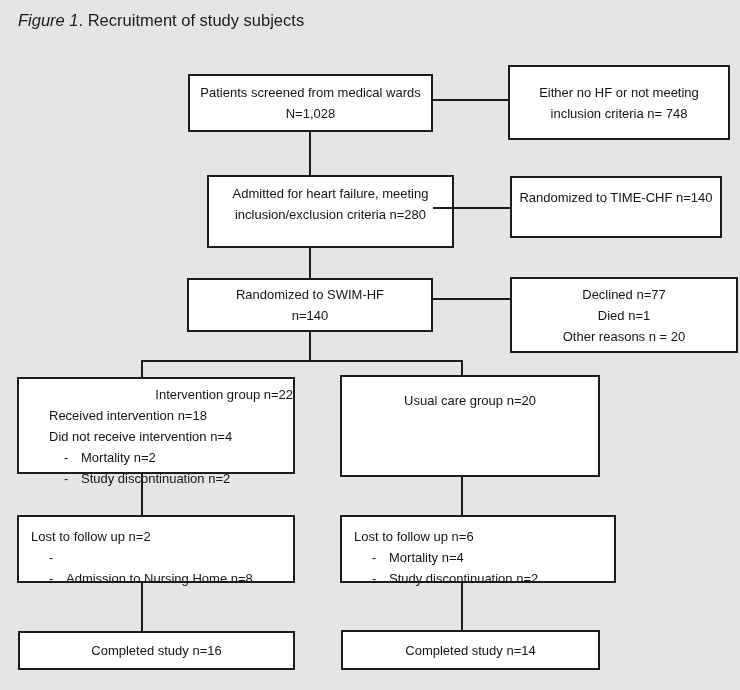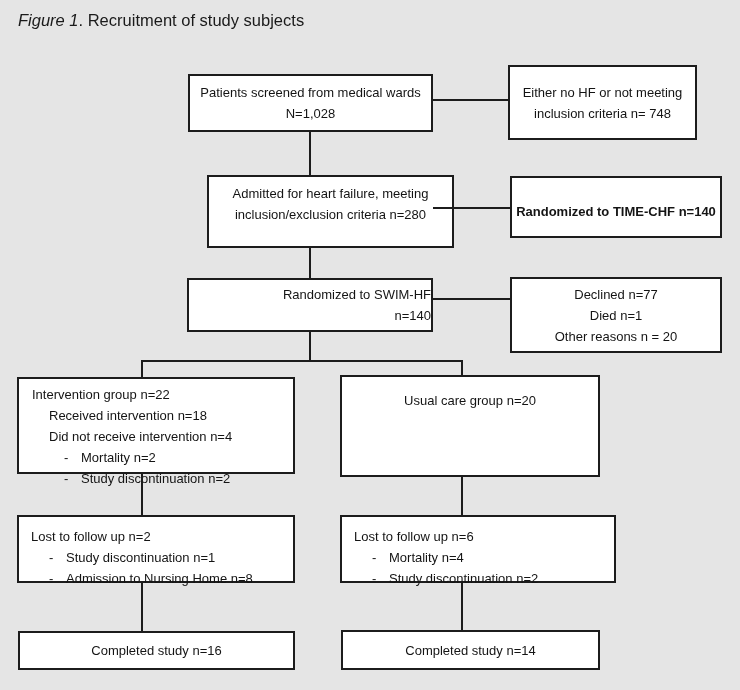--- a/index.html
+++ b/index.html
@@ -38,66 +38,66 @@
     display: flex;
     flex-direction: column;
     justify-content: center;
   }
   .hline, .vline {
     position: absolute;
     background: #1c1c1c;
   }
   
   .box-intervention { padding-top: 5px; }
-  .box-intervention .l1 { padding-left: 13px; }
+  .box-intervention .l1 { padding-left: 13px; text-align: right; }
   .box-intervention .l2 { padding-left: 30px; }
   .box-intervention .bullet { padding-left: 45px; }
   .box-lost { padding-top: 9px; }
   .box-lost .l1 { padding-left: 12px; }
   .box-lost .bullet { padding-left: 30px; }
   .bullet { display: flex; }
   .dash {
     display: inline-block;
     width: 17px;
     flex: none;
   }
   .pt6 { padding-top: 6px; }
-  .pt8 { padding-top: 23px; font-weight: bold; }
+  .pt8 { padding-top: 9px; }
 </style>
 </head>
 <body>
 
 <div class="canvas">
 
   <div class="fig-title">
     <span class="italic">Figure 1</span><span>. Recruitment of study subjects</span>
   </div>
 
   <div class="box center-text vcenter" style="left:188px; top:74px; width:245px; height:58px;">
     <div>Patients screened from medical wards</div>
     <div>N=1,028</div>
   </div>
-  <div class="box center-text vcenter" style="left:508px; top:65px; width:189px; height:75px;">
+  <div class="box center-text vcenter" style="left:508px; top:65px; width:222px; height:75px;">
     <div>Either no HF or not meeting</div>
     <div>inclusion criteria n= 748</div>
   </div>
 
   <div class="box center-text pt6" style="left:186px; top:175px; width:247px; height:73px;margin-left:21px;">
     <div>Admitted for heart failure, meeting</div>
     <div>inclusion/exclusion criteria n=280</div>
   </div>
   <div class="box center-text pt8" style="left:510px; top:176px; width:212px; height:62px;">
     <div>Randomized to TIME-CHF n=140</div>
   </div>
 
-  <div class="box center-text vcenter" style="left:187px; top:278px; width:246px; height:54px;text-align:right;">
+  <div class="box center-text vcenter" style="left:187px; top:278px; width:246px; height:54px;">
     <div>Randomized to SWIM-HF</div>
     <div>n=140</div>
   </div>
-  <div class="box center-text vcenter" style="left:510px; top:277px; width:212px; height:76px;">
+  <div class="box center-text vcenter" style="left:510px; top:277px; width:228px; height:76px;">
     <div>Declined n=77</div>
     <div>Died n=1</div>
     <div>Other reasons n = 20</div>
   </div>
 
   <div class="box box-intervention" style="left:17px; top:377px; width:278px; height:97px;">
     <div class="l1">Intervention group n=22</div>
     <div class="l2">Received intervention n=18</div>
     <div class="l2">Did not receive intervention n=4</div>
     <div class="bullet">
@@ -110,21 +110,20 @@
     </div>
   </div>
   <div class="box center-text" style="left:340px; top:375px; width:260px; height:102px; padding-top:13px;">
     <div>Usual care group n=20</div>
   </div>
 
   <div class="box box-lost" style="left:17px; top:515px; width:278px; height:68px;">
     <div class="l1">Lost to follow up n=2</div>
     <div class="bullet">
       <span class="dash">-</span>
-      <span>Study discontinuation n=1</span>
     </div>
     <div class="bullet">
       <span class="dash">-</span>
       <span>Admission to Nursing Home n=8</span>
     </div>
   </div>
   <div class="box box-lost" style="left:340px; top:515px; width:276px; height:68px;">
     <div class="l1">Lost to follow up n=6</div>
     <div class="bullet">
       <span class="dash">-</span>

